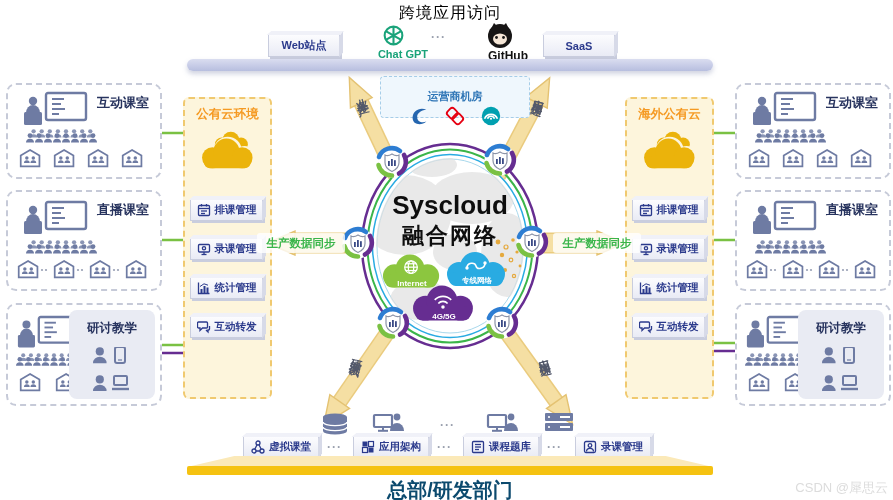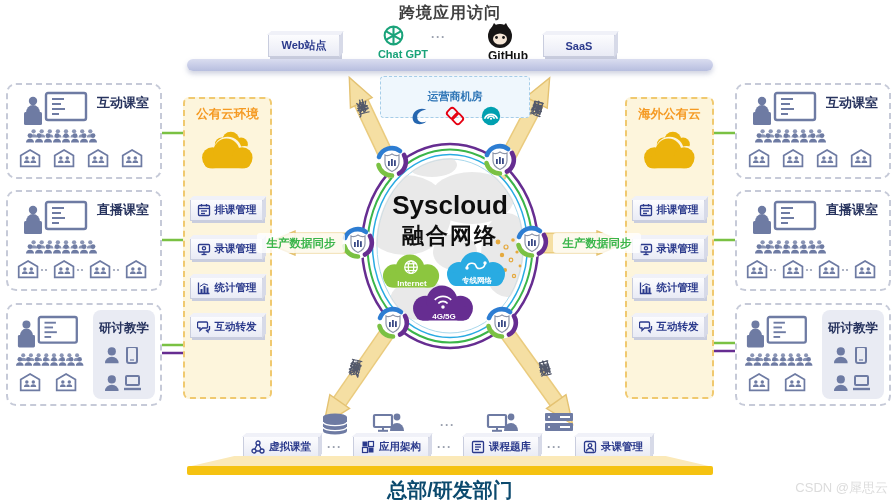--- a/index.html
+++ b/index.html
@@ -2,40 +2,40 @@
 <html><head>
 <meta charset="utf-8">
 <style>
   html,body{margin:0;padding:0;background:#fff;}
   .stage{position:relative;width:893px;height:500px;background:#ffffff;overflow:hidden;
          font-family:"Liberation Sans","DejaVu Sans",sans-serif;}
   .ov{position:absolute;z-index:2;}
   svg{display:block;}
   #diagram{position:absolute;left:0;top:0;z-index:1;}
 
-  .toptitle{left:330px;top:3px;width:240px;text-align:center;font-size:16px;font-weight:bold;color:#404040;letter-spacing:1px;}
+  .toptitle{left:330px;top:3px;width:240px;text-align:center;font-size:16px;font-weight:normal;color:#000000;letter-spacing:1px;}
   .b3d{position:absolute;display:flex;align-items:center;justify-content:center;gap:4px;
        background:linear-gradient(180deg,#FCFCFE,#E9EBF5);border:1px solid #C9CDDE;
        box-shadow:2px 2px 0 #C9CDDE;font-size:11px;font-weight:bold;color:#2B3A8C;z-index:2;}
   .b3d::before{content:'';position:absolute;left:0;right:-3px;top:-4px;height:4px;background:#F0F1F8;transform:skewX(-50deg);}
   .b3d::after{content:'';position:absolute;right:-4px;top:-1px;bottom:1px;width:4px;background:#D7DAE8;transform:skewY(-50deg);}
   .dots{position:absolute;color:#9AA0AE;font-weight:bold;font-size:12px;letter-spacing:1px;z-index:2;}
   .brandlabel{position:absolute;text-align:right;font-weight:bold;z-index:2;}
 
   .platform{position:absolute;left:187px;top:59px;width:526px;height:12px;border-radius:7px;
             background:linear-gradient(180deg,#DADDF0,#B7BEDF);box-shadow:0 3px 5px rgba(120,130,170,.35);z-index:2;}
   .carrier{position:absolute;left:380px;top:76px;width:148px;height:40px;background:#EFF7FD;
            border:1.5px dashed #A6CDE8;border-radius:4px;z-index:3;}
   .carrier .ctitle{text-align:center;font-size:11px;font-weight:bold;color:#2E75B6;margin-top:12px;}
   .clogos{display:flex;justify-content:center;gap:12px;margin-top:1px;}
 
   .room{position:absolute;background:#fff;border:2px dashed #C6CAD8;border-radius:10px;z-index:2;}
   .rtitle{position:absolute;top:9px;right:11px;font-size:13px;font-weight:bold;color:#27335E;}
   .rscene{position:absolute;left:6px;top:6px;}
-  .gpanel{position:absolute;top:5px;bottom:5px;right:5px;width:62px;background:#E9EBF3;border-radius:8px;text-align:center;}
+  .gpanel{position:absolute;top:5px;bottom:5px;right:5px;width:86px;background:#E9EBF3;border-radius:8px;text-align:center;}
   .gpanel .gtitle{margin-top:10px;font-size:12.5px;font-weight:bold;color:#27335E;}
   .gpanel svg{margin:10px auto 0;}
 
   .cpanel{position:absolute;width:85px;height:298px;background:#FDF5DC;border:2px dashed #F0C96F;border-radius:6px;z-index:2;}
   .ptitle{margin-top:7px;text-align:center;font-size:12.5px;font-weight:bold;color:#F59A23;}
   .gcloud{margin:8px auto 0;}
   .pbtns{position:absolute;left:5px;top:100px;display:flex;flex-direction:column;gap:17px;}
   .pbtns .b3d{position:relative;width:71px;height:20px;font-size:10.5px;}
 
   .hub-title{position:absolute;left:380px;top:190px;width:140px;text-align:center;font-size:26px;font-weight:bold;color:#0E0E0E;z-index:2;}

